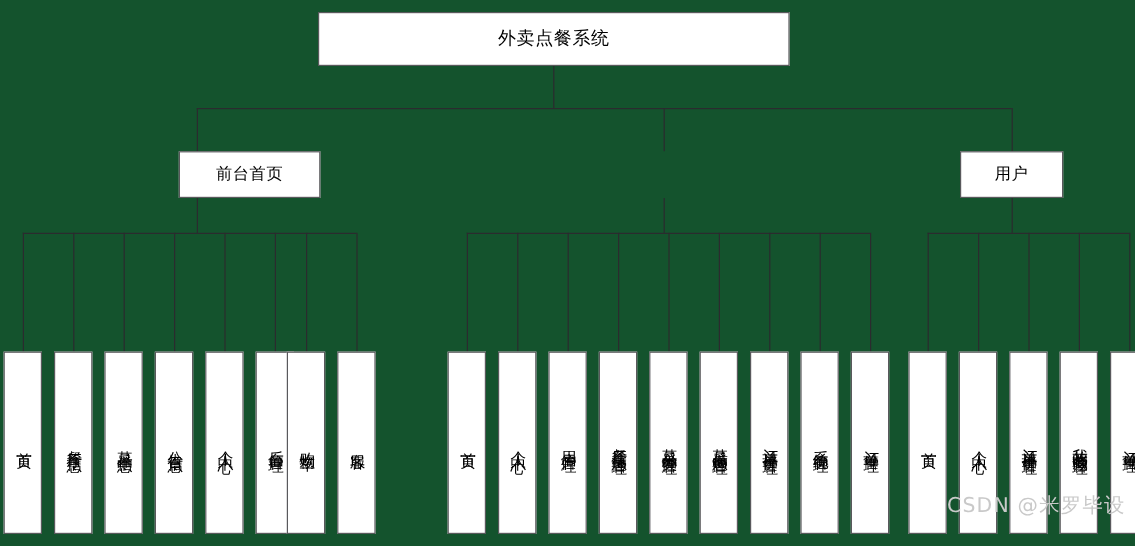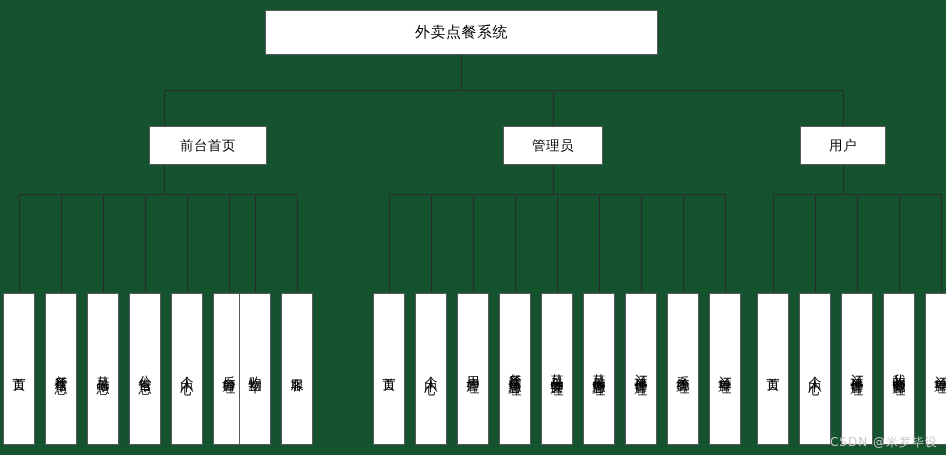--- a/index.html
+++ b/index.html
@@ -80,22 +80,22 @@
     background: #2b2b2e;
     z-index: 1;
   }
   .line.h { height: 1px; }
   .line.v { width: 1px; }
 
   
   #watermark {
     position: absolute;
     right: 8px;
-    bottom: 4px;
-    font-size: 12px;
+    bottom: 22px;
+    font-size: 17px;
     color: #c9c9c9;
     letter-spacing: 1px;
     z-index: 5;
     pointer-events: none;
     user-select: none;
     white-space: nowrap;
   }
 </style>
 </head>
 <body>
@@ -107,23 +107,20 @@
   </div>
 
   <div class="line v" style="left:461px; top:55px; height:35px;"></div>
   <div class="line h" style="left:164px; top:90px; width:679px;"></div>
   <div class="line v" style="left:164px; top:90px; height:36px;"></div>
   <div class="line v" style="left:553px; top:90px; height:36px;"></div>
   <div class="line v" style="left:843px; top:90px; height:36px;"></div>
 
   <div class="node l2 g0">
     <span class="node-label">前台首页</span>
-  </div>
-  <div class="node l2 g1">
-    <span class="node-label">管理员</span>
   </div>
   <div class="node l2 g2">
     <span class="node-label">用户</span>
   </div>
 
   <div class="line v" style="left:164px; top:165px; height:29px;"></div>
   <div class="line v" style="left:553px; top:165px; height:29px;"></div>
   <div class="line v" style="left:843px; top:165px; height:29px;"></div>
 
   <div class="line h" style="left:19px; top:194px; width:278px;"></div>

